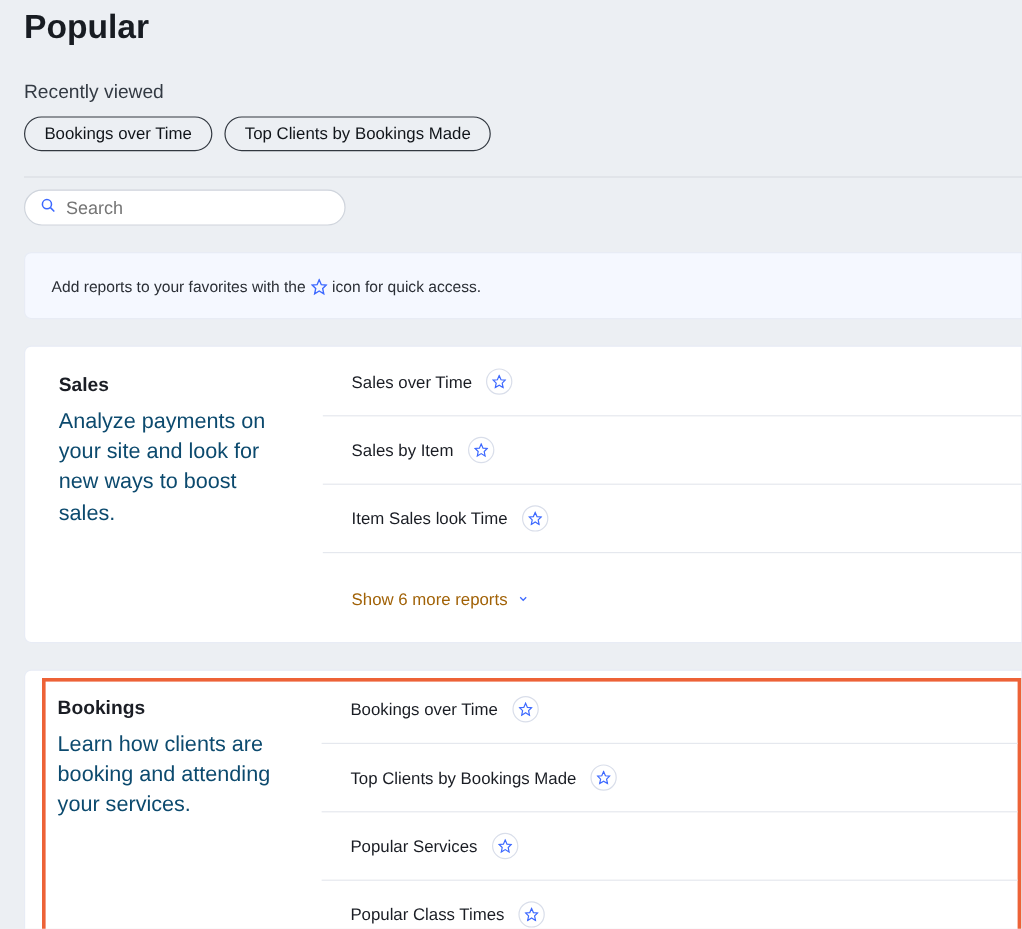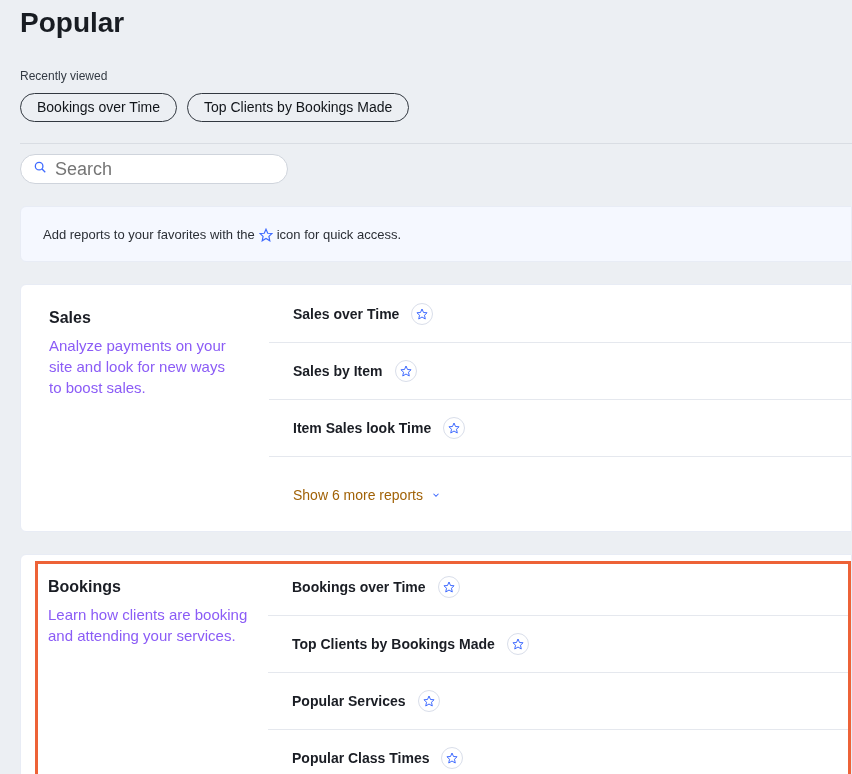--- a/index.html
+++ b/index.html
@@ -12,21 +12,21 @@
   .page {
     padding: 0 0 0 2px;
   }
   .page-title {
     font-size: 28px;
     font-weight: 800;
     padding: 7px 0 0 18px;
     color: #181c22;
   }
   .recent-label {
-    font-size: 12px;
+    font-size: 16px;
     font-weight: 500;
     color: #333a43;
     padding: 30px 18px 10px 18px;
   }
   .chips {
     display: flex;
     gap: 10px;
     padding: 0 0 0 18px;
   }
   .chip {
@@ -53,21 +53,21 @@
     width: 268px;
     height: 30px;
     border: 1px solid #cfd4dc;
     border-radius: 16px;
     background: #fff;
     padding: 0 12px;
   }
   .search input {
     border: none;
     outline: none;
-    font-size: 18px;
+    font-size: 15px;
     color: #a21caf;
     background: transparent;
     width: 100%;
   }
   .search svg { flex-shrink: 0; }
 
   .favorites-card {
     margin: 22px 0 0 18px;
     background: #f5f8ff;
     border: 1px solid #e8ecf5;
@@ -114,39 +114,39 @@
     padding: 24px 30px 0 28px;
     flex-shrink: 0;
   }
   .section-title {
     font-size: 16px;
     font-weight: 700;
     color: #1a1d24;
     margin-bottom: 8px;
   }
   .section-desc {
-    font-size: 15px;
-    color: #8b5cf6;
+    font-size: 18px;
+    color: #0c4a6e;
     line-height: 1.4;
   }
   .section-right {
     flex: 1;
     padding-top: 8px;
   }
   .report-row {
     border-bottom: 1px solid #e5e8ee;
     padding: 17px 0 17px 24px;
     display: flex;
     align-items: center;
     gap: 12px;
   }
   .report-row:first-child { padding-top: 10px; }
   .report-name {
     font-size: 14px;
-    font-weight: 700;
+    font-weight: 400;
     color: #1a1d24;
     text-align: center;
   }
   .star-btn {
     width: 22px;
     height: 22px;
     border: 1px solid #d9deea;
     border-radius: 50%;
     display: flex;
     align-items: center;

